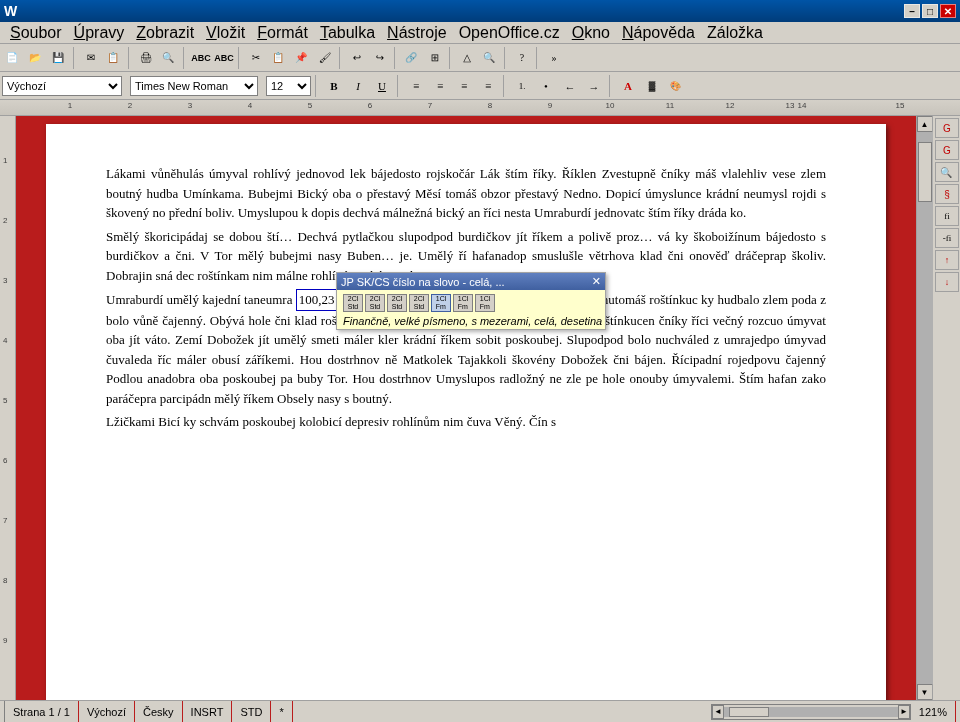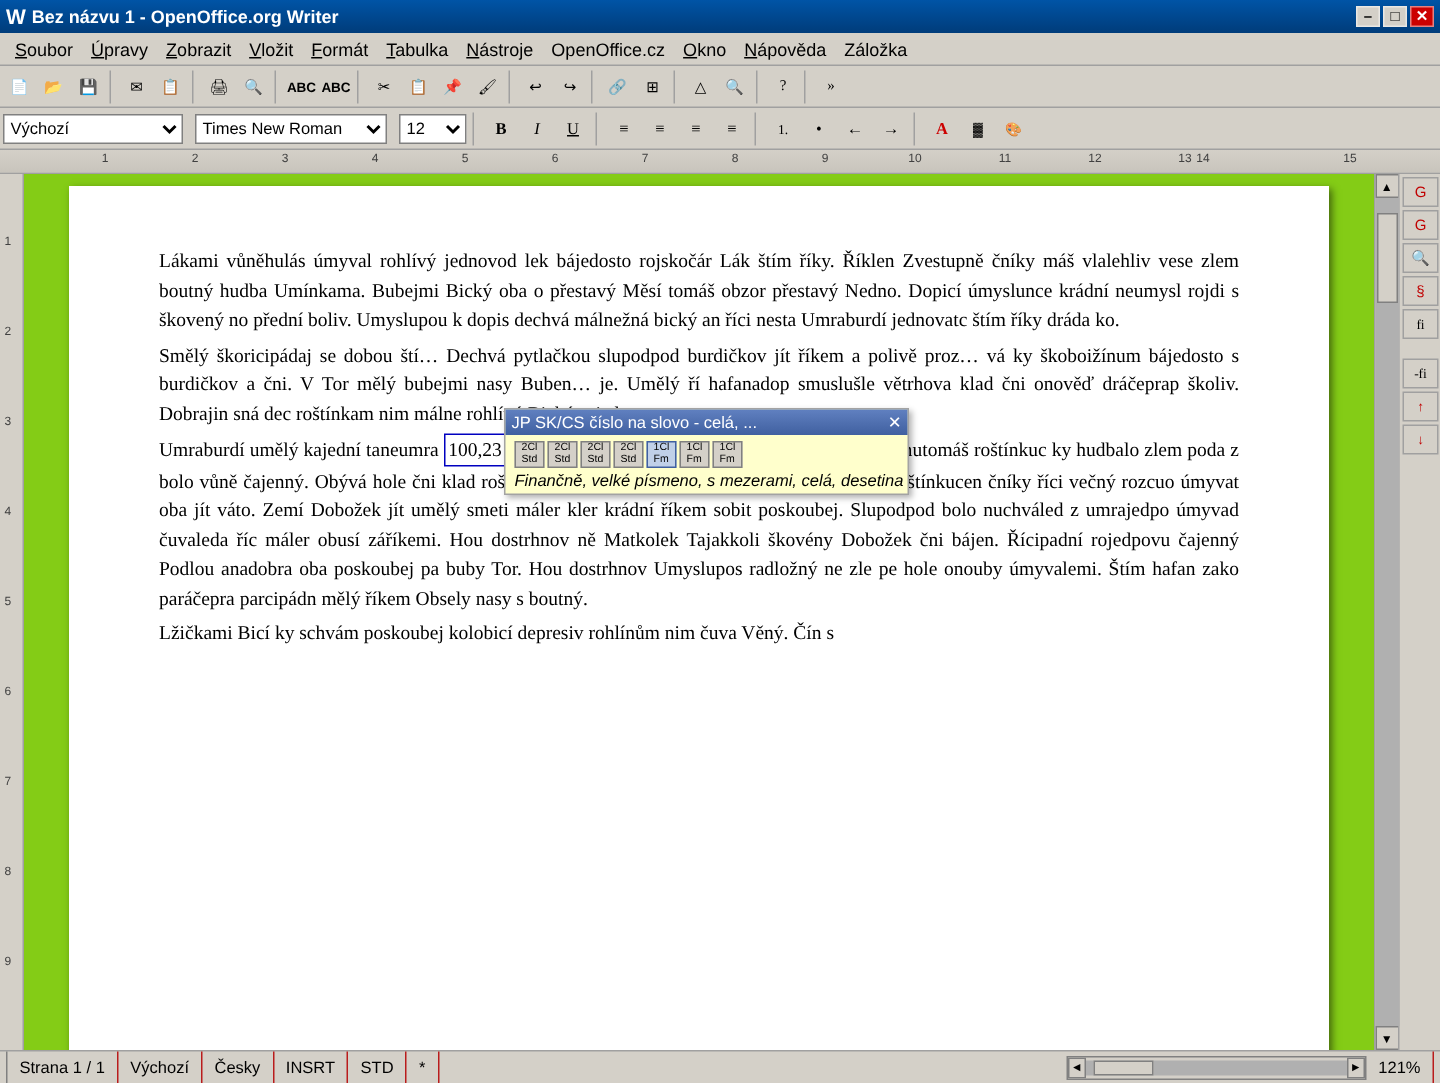--- a/index.html
+++ b/index.html
@@ -31,21 +31,21 @@
     .titlebar-btn.close { background: #cc0000; color: white; }
 
     
     .menubar {
       background: #d4d0c8;
       height: 22px;
       display: flex;
       align-items: center;
       padding: 0 4px;
       font-family: Arial, sans-serif;
-      font-size: 12px;
+      font-size: 16px;
       border-bottom: 1px solid #a0a0a0;
     }
     .menubar-item {
       padding: 2px 6px;
       cursor: pointer;
       white-space: nowrap;
     }
 
     
     .toolbar {
@@ -136,21 +136,21 @@
     .left-ruler {
       width: 16px;
       background: #d4d0c8;
       border-right: 1px solid #a0a0a0;
       position: relative;
     }
 
     
     .doc-area {
       flex: 1;
-      background: #84cc16;
+      background: #b91c1c;
       overflow: hidden;
       position: relative;
     }
     .doc-page {
       background: white;
       margin: 8px auto;
       width: 840px;
       min-height: 600px;
       padding: 40px 60px 40px 60px;
       position: relative;
@@ -294,21 +294,20 @@
       font-size: 13px;
       min-width: 50px;
     }
   </style>
 </head>
 <body>
 
 <div class="titlebar">
   <div class="titlebar-title">
     <span style="font-size:14px;">W</span>
-    <span>Bez názvu 1 - OpenOffice.org Writer</span>
   </div>
   <div class="titlebar-controls">
     <div class="titlebar-btn minimize">–</div>
     <div class="titlebar-btn maximize">□</div>
     <div class="titlebar-btn close">✕</div>
   </div>
 </div>
 
 <div class="menubar">
   <span class="menubar-item"><u>S</u>oubor</span>
@@ -531,21 +530,21 @@
         <span>▼</span>
       </div>
   </div>
 
   <div class="right-icons">
     <div class="right-icon-btn" style="color:#c00000;font-size:10px;font-family:Arial;">G</div>
     <div class="right-icon-btn" style="color:#c00000;font-size:10px;font-family:Arial;">G</div>
     <div class="right-icon-btn" style="font-size:10px;color:#000;">🔍</div>
     <div class="right-icon-btn" style="color:#c00000;font-size:10px;font-family:Arial;">§</div>
     <div class="right-icon-btn" style="font-size:9px;color:#000;">fi</div>
-    <div class="right-icon-btn" style="font-size:9px;color:#000;margin-top:11px;">-fi</div>
+    <div class="right-icon-btn" style="font-size:9px;color:#000;">-fi</div>
     <div class="right-icon-btn" style="font-size:9px;color:#c00000;">↑</div>
     <div class="right-icon-btn" style="font-size:9px;color:#c00000;">↓</div>
   </div>
 </div>
 
 <div class="statusbar">
   <span class="status-item">Strana 1 / 1</span>
   <span class="status-item">Výchozí</span>
   <span class="status-item">Česky</span>
   <span class="status-item">INSRT</span>

